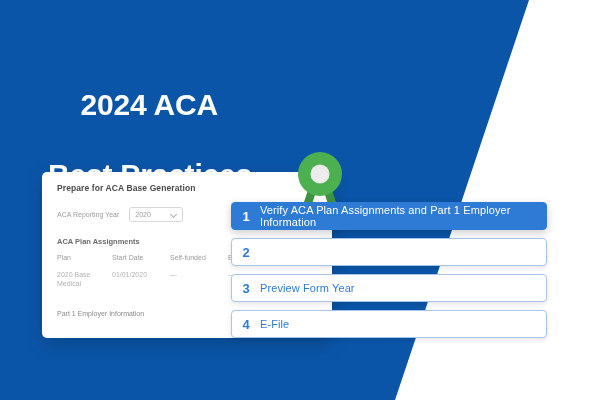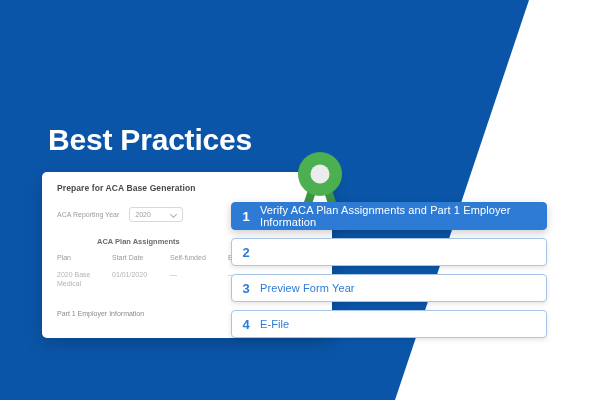--- a/index.html
+++ b/index.html
@@ -105,21 +105,20 @@
     transform: rotate(45deg);
   }
 
   .section-title {
     position: absolute;
     left: 15px;
     top: 65px;
     font-size: 7.5px;
     font-weight: bold;
     color: #6b6b6b;
-    margin-left: 40px;
   }
 
   .tbl {
     position: absolute;
     left: 15px;
     top: 82px;
     width: 250px;
     border-collapse: collapse;
   }
   .tbl th {
@@ -202,20 +201,21 @@
 </style>
 </head>
 <body>
 
 <div id="stage">
 
   <div class="bg-white"></div>
   <div class="bg-blue"></div>
 
   <div class="headline">
+    <span>2024 ACA</span>
     <span class="l2">Best Practices</span>
   </div>
 
   <div class="app-card">
     <div class="app-title">Prepare for ACA Base Generation</div>
 
     <div class="field-row">
       <span class="field-label">ACA Reporting Year</span>
       <span class="select-box">
         <span class="select-value">2020</span>

